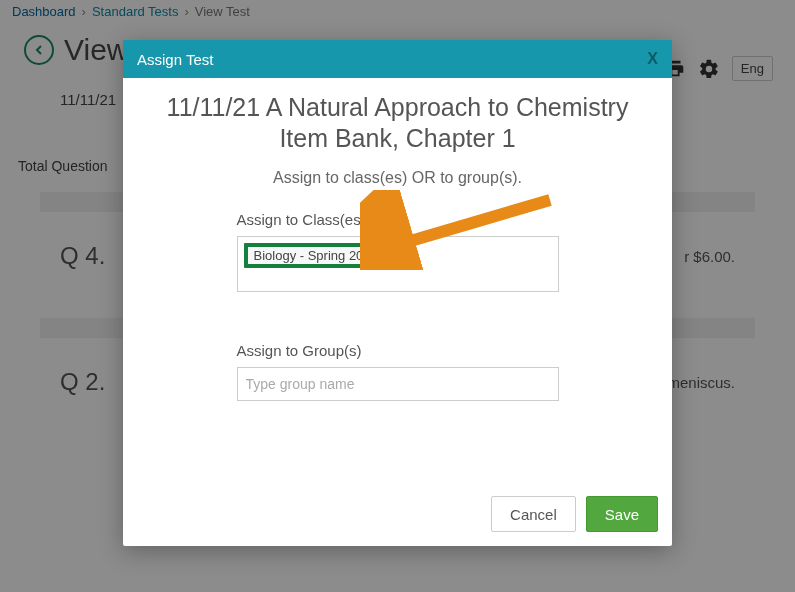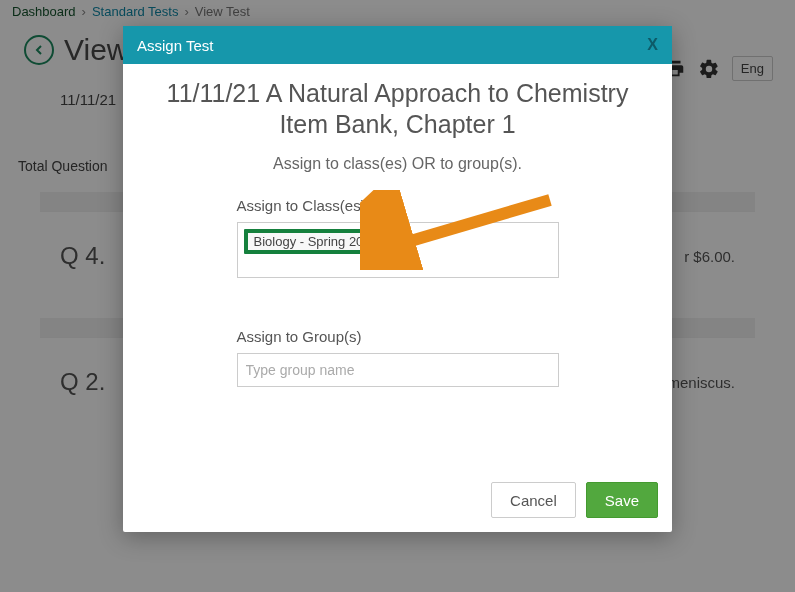--- a/index.html
+++ b/index.html
@@ -87,21 +87,21 @@
 
   
   .dim {
     position: absolute; inset:0;
     background: rgba(0,0,0,0.45);
   }
 
   
   .modal {
     position: absolute;
-    left: 123px; top: 26px;
+    left: 123px; top: 40px;
     width: 549px; height: 506px;
     background: #fff;
     box-shadow: 0 5px 25px rgba(0,0,0,0.3);
     border-radius: 2px;
     display: flex; flex-direction: column;
   }
   .modal-header {
     background: #1697ab;
     color: #fff;
     padding: 10px 14px;
@@ -214,21 +214,21 @@
     width: 200px; height: 80px;
     pointer-events:none;
   }
 </style>
 </head>
 <body>
 
 <div class="page">
 
   <div class="breadcrumb">
-    <a href="#" style="color:#14532d; text-decoration:none;">Dashboard</a>
+    <a href="#" style="color:#0369a1; text-decoration:none;">Dashboard</a>
     <span class="sep">›</span>
     <a href="#" style="color:#1089a8; text-decoration:none;">Standard Tests</a>
     <span class="sep">›</span>
     <span style="color:#777;">View Test</span>
   </div>
 
   <div class="page-title-row">
     <span class="back-circle">
       <svg width="16" height="16" viewBox="0 0 24 24" fill="none" stroke="currentColor" stroke-width="3">
           <path d="M15 6l-6 6 6 6"></path>

